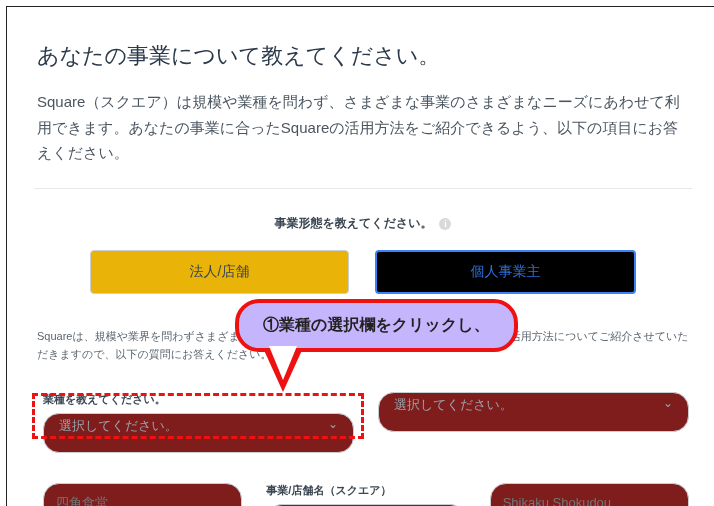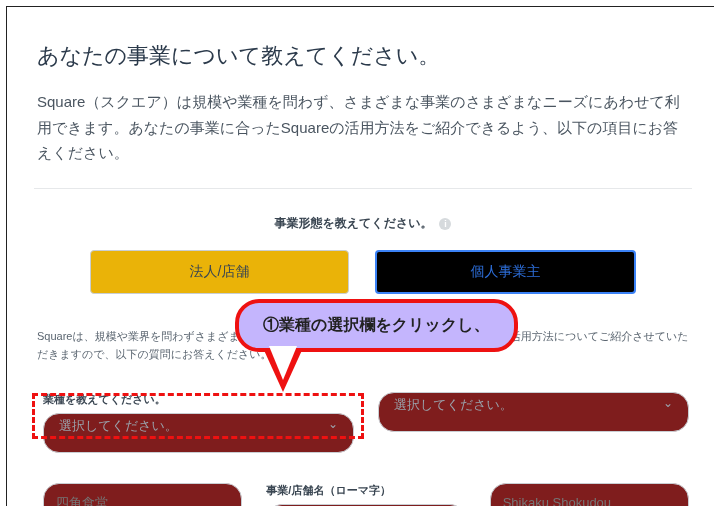--- a/index.html
+++ b/index.html
@@ -56,21 +56,21 @@
         <span class="chevron">⌄</span>
       </div>
     </div>
   </div>
 
   <div class="row">
     <div class="field">
       <input class="input" placeholder="四角食堂" style="">
     </div>
     <div class="field">
-      <label class="field-label">事業/店舗名（ローマ字）</label>
+      <label class="field-label">事業/店舗名（スクエア）</label>
       <input class="input" placeholder="シカクショクドウ" style="">
     </div>
     <div class="field">
       <input class="input" placeholder="Shikaku Shokudou" style="">
     </div>
   </div>
 </div>
 
 <div class="highlight-box" style="left:22px; top:383px; width:332px; height:46px;"></div>
 

